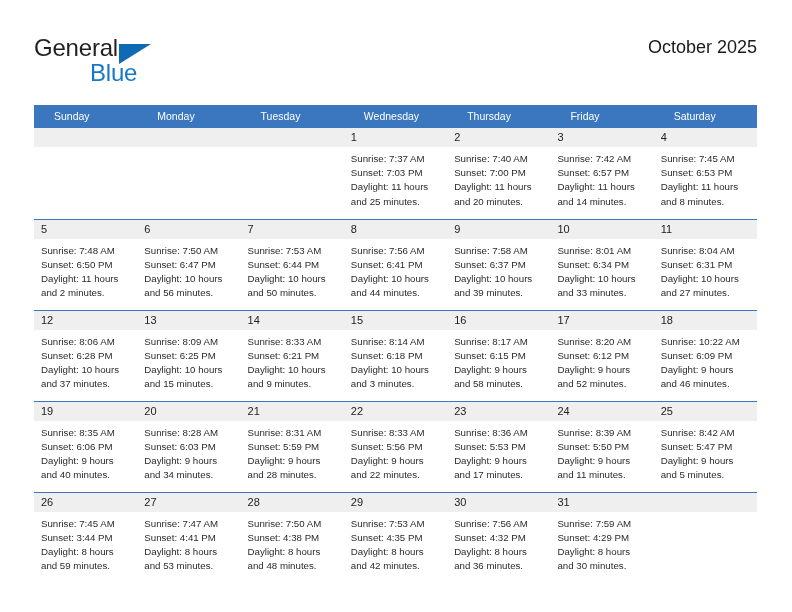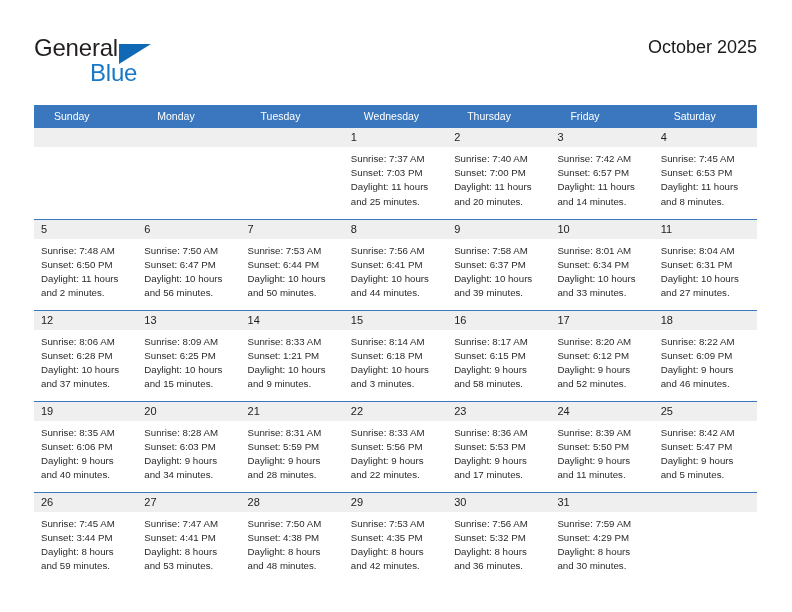--- a/index.html
+++ b/index.html
@@ -327,21 +327,21 @@
                 <div>Daylight: 10 hours</div>
                 <div>and 15 minutes.</div>
               </div>
             </div>
           </td>
           <td class="">
             <div class="cell-inner">
               <div class="daynum">14</div>
               <div class="lines">
                 <div>Sunrise: 8:33 AM</div>
-                <div>Sunset: 1:21 PM</div>
+                <div>Sunset: 6:21 PM</div>
                 <div>Daylight: 10 hours</div>
                 <div>and 9 minutes.</div>
               </div>
             </div>
           </td>
           <td class="">
             <div class="cell-inner">
               <div class="daynum">15</div>
               <div class="lines">
                 <div>Sunrise: 8:14 AM</div>
@@ -370,21 +370,21 @@
                 <div>Sunset: 6:12 PM</div>
                 <div>Daylight: 9 hours</div>
                 <div>and 52 minutes.</div>
               </div>
             </div>
           </td>
           <td class="">
             <div class="cell-inner">
               <div class="daynum">18</div>
               <div class="lines">
-                <div>Sunrise: 8:22 AM</div>
+                <div>Sunrise: 10:22 AM</div>
                 <div>Sunset: 6:09 PM</div>
                 <div>Daylight: 9 hours</div>
                 <div>and 46 minutes.</div>
               </div>
             </div>
           </td>
         </tr>
         <tr class="week-4">
           <td class="">
             <div class="cell-inner">
@@ -507,21 +507,21 @@
                 <div>Daylight: 8 hours</div>
                 <div>and 42 minutes.</div>
               </div>
             </div>
           </td>
           <td class="">
             <div class="cell-inner">
               <div class="daynum">30</div>
               <div class="lines">
                 <div>Sunrise: 7:56 AM</div>
-                <div>Sunset: 5:32 PM</div>
+                <div>Sunset: 4:32 PM</div>
                 <div>Daylight: 8 hours</div>
                 <div>and 36 minutes.</div>
               </div>
             </div>
           </td>
           <td class="">
             <div class="cell-inner">
               <div class="daynum">31</div>
               <div class="lines">
                 <div>Sunrise: 7:59 AM</div>

